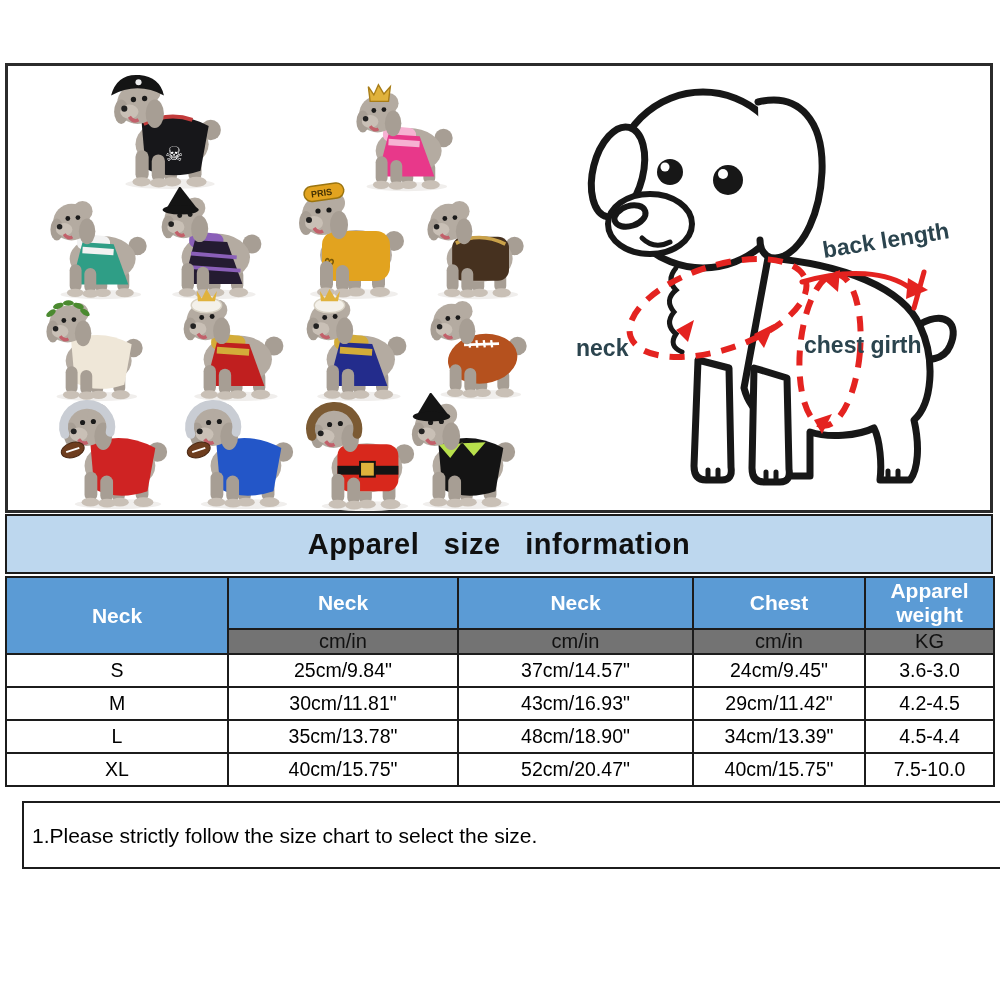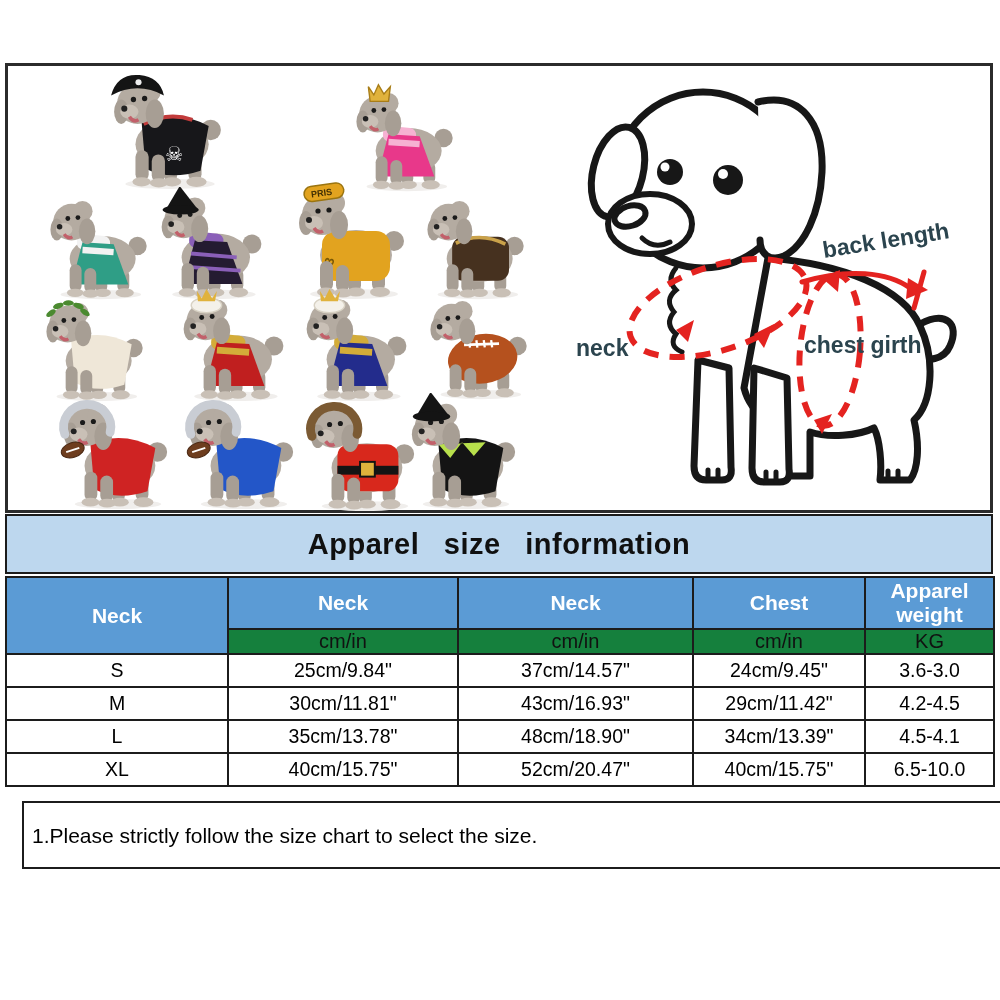--- a/index.html
+++ b/index.html
@@ -33,21 +33,21 @@
 
   
   .banner{position:absolute;left:5px;top:514px;width:988px;height:60px;border:2px solid var(--border-dark);
           background:var(--banner-bg);display:flex;align-items:center;justify-content:center}
   .banner span{font-size:29px;font-weight:bold;color:#101010;word-spacing:16px;letter-spacing:.5px}
 
   
   table.size-table{position:absolute;left:5px;top:576px;width:988px;border-collapse:collapse;table-layout:fixed}
   .size-table th,.size-table td{border:2px solid var(--border-dark);text-align:center;padding:0;overflow:hidden}
   .size-table thead tr.main th{background:var(--table-header-bg);color:var(--table-header-text);font-size:21px;font-weight:bold;height:52px;line-height:24px}
-  .size-table thead tr.units th{background:#15803d;color:#111;font-size:20px;font-weight:normal;height:24px}
+  .size-table thead tr.units th{background:#737373;color:#111;font-size:20px;font-weight:normal;height:24px}
   .size-table tbody td{font-size:19.5px;height:33px;background:#fff}
 
   
   .notes{position:absolute;left:22px;top:801px;width:988px;height:68px;border:2px solid var(--border-dark);
          background:#fff;display:flex;flex-direction:column;justify-content:center;gap:3px;padding:4px 8px}
   .notes p{margin:0;font-size:21px;line-height:27px;color:#000}
 </style>
 </head>
 <body>
 
@@ -545,28 +545,28 @@
           <td>30cm/11.81"</td>
           <td>43cm/16.93"</td>
           <td>29cm/11.42"</td>
           <td>4.2-4.5</td>
         </tr>
         <tr>
           <td>L</td>
           <td>35cm/13.78"</td>
           <td>48cm/18.90"</td>
           <td>34cm/13.39"</td>
-          <td>4.5-4.1</td>
+          <td>4.5-4.4</td>
         </tr>
         <tr>
           <td>XL</td>
           <td>40cm/15.75"</td>
           <td>52cm/20.47"</td>
           <td>40cm/15.75"</td>
-          <td>6.5-10.0</td>
+          <td>7.5-10.0</td>
         </tr>
       </tbody>
   </table>
 
   <div class="notes">
     <p>1.Please strictly follow the size chart to select the size.</p>
   </div>
 
 </div>
 

